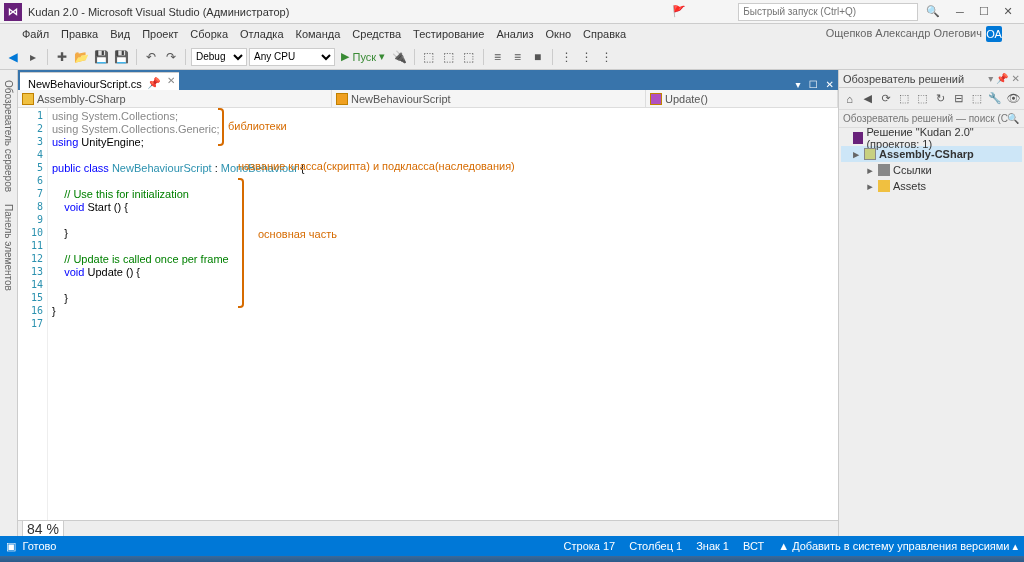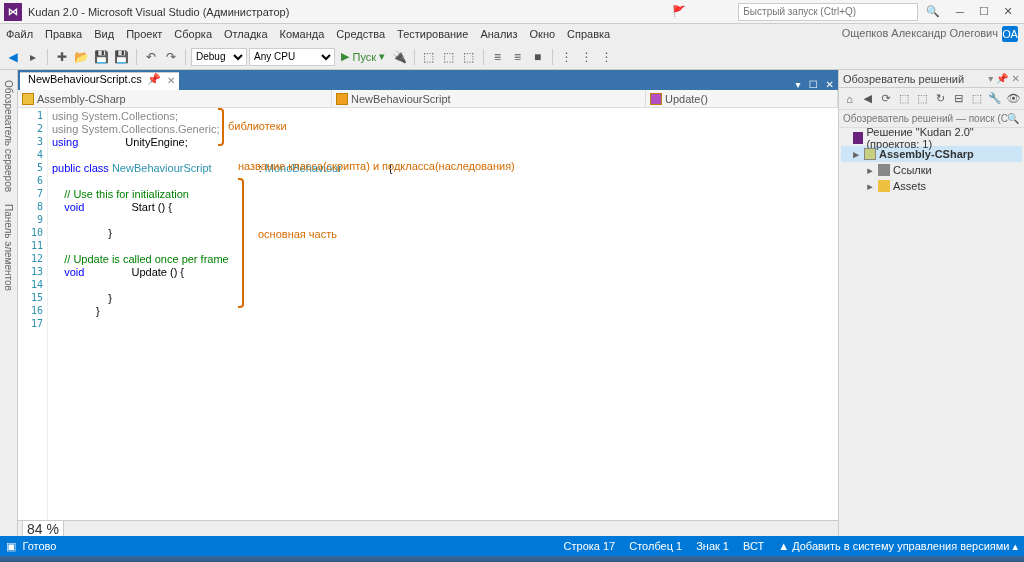--- a/index.html
+++ b/index.html
@@ -4,51 +4,51 @@
 <style>
 *{margin:0;padding:0;box-sizing:border-box;font-family:'Segoe UI',Tahoma,sans-serif;font-size:11px;}
 body{width:1024px;height:562px;overflow:hidden;background:#eee;display:flex;flex-direction:column;}
 .titlebar{height:24px;background:#f5f5f5;display:flex;align-items:center;padding:0 4px;border-bottom:1px solid #ccc;}
 .titlebar .vs-icon{width:18px;height:18px;background:#68217A;display:flex;align-items:center;justify-content:center;color:#fff;font-weight:bold;font-size:10px;margin-right:6px;}
 .titlebar .title{font-size:11px;color:#333;}
 .titlebar .spacer{flex:1;}
 .titlebar .notif{margin-right:6px;color:#666;}
 .titlebar .search{width:180px;height:18px;border:1px solid #ccc;background:#fff;padding:0 4px;font-size:10px;color:#999;margin-right:8px;margin-left:46px;}
 .titlebar .winbtn{width:24px;height:18px;display:flex;align-items:center;justify-content:center;color:#555;cursor:pointer;}
-.menubar{height:20px;background:#eee;display:flex;align-items:center;padding:0 0;}
+.menubar{height:20px;background:#eee;display:flex;align-items:center;padding:0 16px;}
 .menubar .m{padding:2px 6px;font-size:11px;color:#333;cursor:pointer;}
 .menubar .user{margin-left:auto;padding-right:6px;color:#666;font-size:10px;}
 .menubar .user-icon{display:inline-block;width:16px;height:16px;background:#0078d7;color:#fff;text-align:center;line-height:16px;border-radius:2px;margin-left:4px;vertical-align:middle;}
 .toolbar{height:26px;background:#eee;border-bottom:1px solid #ccc;display:flex;align-items:center;padding:0 4px;gap:2px;}
 .toolbar .tb{width:18px;height:18px;display:flex;align-items:center;justify-content:center;color:#555;cursor:pointer;font-size:12px;}
 .toolbar .sep{width:1px;height:16px;background:#ccc;margin:0 3px;}
 .toolbar select{height:18px;font-size:10px;border:1px solid #ccc;background:#fff;}
 .toolbar .run{color:#388a34;display:flex;align-items:center;gap:3px;font-size:11px;cursor:pointer;padding:0 4px;}
 .toolbar .run::before{content:"▶";color:#388a34;}
 .body{flex:1;display:flex;min-height:0;}
 .leftrail{width:18px;background:#eee;border-right:1px solid #ccc;display:flex;flex-direction:column;align-items:center;padding-top:4px;}
 .leftrail .vt{writing-mode:vertical-rl;font-size:10px;color:#666;margin:6px 0;cursor:pointer;}
 .main{flex:1;display:flex;flex-direction:column;min-width:0;}
 .tabrow{height:20px;background:#3874ab;display:flex;align-items:flex-end;padding-left:2px;}
-.tabrow .tab{background:#fff;height:18px;padding:0 18px 0 8px;font-size:10px;display:flex;align-items:flex-start;position:relative;border-top:1px solid #ccc;}
+.tabrow .tab{background:#fff;height:18px;padding:0 18px 0 8px;font-size:10px;display:flex;align-items:flex-end;position:relative;border-top:1px solid #ccc;}
 .tabrow .tab .x{position:absolute;right:4px;top:2px;font-size:10px;color:#888;cursor:pointer;}
 .tabrow .spacer{flex:1;}
 .tabrow .winctrl{color:#fff;padding:0 4px;cursor:pointer;font-size:10px;}
 .navbar{height:18px;background:#f5f5f5;border-bottom:1px solid #ddd;display:flex;}
 .navbar .nav{flex:1;border-right:1px solid #ddd;padding:0 4px;font-size:10px;color:#555;display:flex;align-items:center;gap:3px;}
 .navbar .nav .ico{width:12px;height:12px;background:#f0c040;border:1px solid #c08000;}
 .editor{flex:1;display:flex;background:#fff;overflow:hidden;position:relative;}
 .gutter{width:30px;background:#fff;border-right:1px solid #eee;padding-top:2px;}
 .gutter .ln{height:13px;text-align:right;padding-right:4px;font-size:10px;color:#2b91af;font-family:Consolas,monospace;}
 .code{flex:1;padding-top:2px;font-family:Consolas,monospace;font-size:11px;line-height:13px;position:relative;}
 .code .line{height:13px;white-space:pre;padding-left:4px;}
 .kw{color:#0000ff;}
 .cm{color:#008000;}
 .tp{color:#2b91af;}
-.txt{color:#000;margin-left:44px;}
+.txt{color:#000;}
 .gray{color:#888;}
 .annot{position:absolute;color:#d66b00;font-size:11px;}
 .brace{position:absolute;border-right:2px solid #d66b00;border-top:2px solid #d66b00;border-bottom:2px solid #d66b00;width:6px;border-radius:0 4px 4px 0;}
 .zoombar{height:16px;background:#eee;border-top:1px solid #ccc;display:flex;align-items:center;padding:0 4px;}
 .zoombar .z{font-size:14px;color:#333;border:1px solid #ccc;padding:0 4px;background:#fff;}
 .right{width:186px;background:#eee;border-left:1px solid #ccc;display:flex;flex-direction:column;}
 .right .hdr{height:18px;background:#eee;border-bottom:1px solid #ccc;display:flex;align-items:center;padding:0 4px;font-size:10px;color:#444;}
 .right .hdr .spacer{flex:1;}
 .right .hdr .c{cursor:pointer;color:#888;margin-left:3px;font-size:10px;}
 .right .tbr{height:22px;border-bottom:1px solid #ddd;display:flex;align-items:center;padding:0 2px;gap:1px;}

